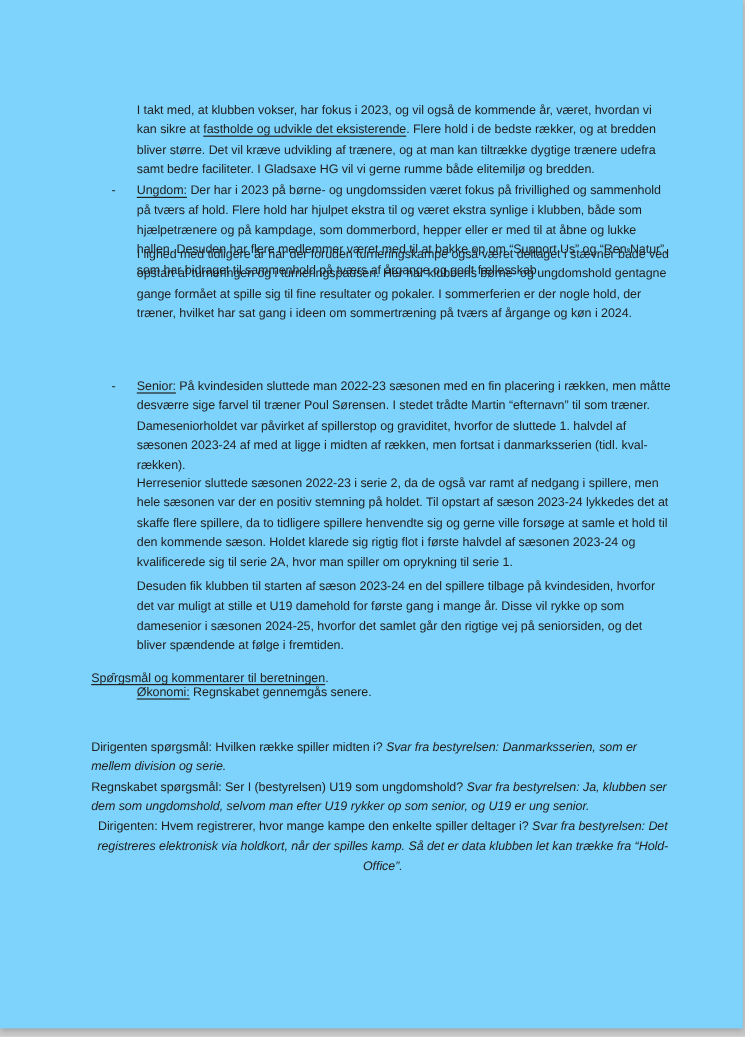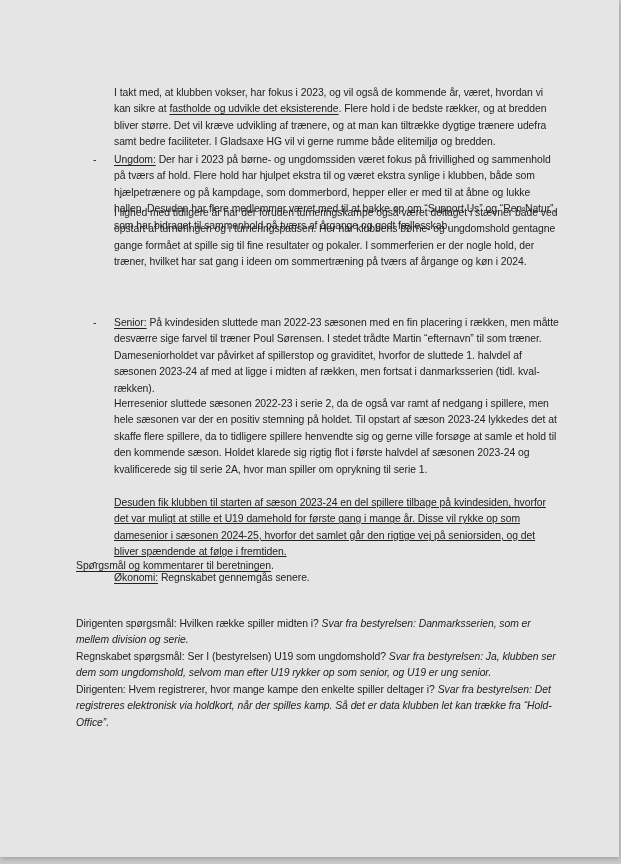--- a/index.html
+++ b/index.html
@@ -13,21 +13,21 @@
       position: relative;
       overflow: hidden;
       background: #c9c9c9;
     }
     .page {
       position: absolute;
       left: 0;
       top: 0;
       width: 619px;
       height: 857px;
-      background: #e5e5e5;
+      background: #7dd3fc;
       box-shadow: 1px 2px 4px rgba(0,0,0,0.18);
     }
     .content {
       position: absolute;
       left: 0;
       top: 0;
       width: 619px;
       font-family: "Liberation Sans", sans-serif;
       font-size: 10.4px;
       line-height: 16.4px;
@@ -71,27 +71,27 @@
 
     <p class="block indent" style="top:85px;"><span>I takt med, at klubben vokser, har fokus i 2023, og vil også de kommende år, været, hvordan vi kan sikre at </span><span class="u">fastholde og udvikle det eksisterende</span><span>. Flere hold i de bedste rækker, og at bredden bliver større. Det vil kræve udvikling af trænere, og at man kan tiltrække dygtige trænere udefra samt bedre faciliteter. I Gladsaxe HG vil vi gerne rumme både elitemiljø og bredden.</span></p>
 
     <span class="bullet" style="top:152px;">-</span>
     <p class="block indent" style="top:152px;"><span class="u">Ungdom:</span><span> Der har i 2023 på børne- og ungdomssiden været fokus på frivillighed og sammenhold på tværs af hold. Flere hold har hjulpet ekstra til og været ekstra synlige i klubben, både som hjælpetrænere og på kampdage, som dommerbord, hepper eller er med til at åbne og lukke hallen. Desuden har flere medlemmer været med til at bakke op om “Support Us” og “Ren Natur”, som har bidraget til sammenhold på tværs af årgange og godt fællesskab.</span></p>
     <p class="block indent" style="top:205px;">I lighed med tidligere år har der foruden turneringskampe også været deltaget i stævner både ved opstart af turneringen og i turneringspausen. Her har klubbens børne- og ungdomshold gentagne gange formået at spille sig til fine resultater og pokaler. I sommerferien er der nogle hold, der træner, hvilket har sat gang i ideen om sommertræning på tværs af årgange og køn i 2024.</p>
 
     <span class="bullet" style="top:315px;">-</span>
     <p class="block indent" style="top:315px;"><span class="u">Senior:</span><span> På kvindesiden sluttede man 2022-23 sæsonen med en fin placering i rækken, men måtte desværre sige farvel til træner Poul Sørensen. I stedet trådte Martin “efternavn” til som træner.  Dameseniorholdet var påvirket af spillerstop og graviditet, hvorfor de sluttede 1. halvdel af sæsonen 2023-24 af med at ligge i midten af rækken, men fortsat i danmarksserien (tidl. kval-rækken).</span></p>
     <p class="block indent" style="top:396px;">Herresenior sluttede sæsonen 2022-23 i serie 2, da de også var ramt af nedgang i spillere, men hele sæsonen var der en positiv stemning på holdet. Til opstart af sæson 2023-24 lykkedes det at skaffe flere spillere, da to tidligere spillere henvendte sig og gerne ville forsøge at samle et hold til den kommende sæson. Holdet klarede sig rigtig flot i første halvdel af sæsonen 2023-24 og kvalificerede sig til serie 2A, hvor man spiller om oprykning til serie 1.</p>
-    <p class="block indent" style="top:495px;text-decoration:underline;">Desuden fik klubben til starten af sæson 2023-24 en del spillere tilbage på kvindesiden, hvorfor det var muligt at stille et U19 damehold for første gang i mange år. Disse vil rykke op som damesenior i sæsonen 2024-25, hvorfor det samlet går den rigtige vej på seniorsiden, og det bliver spændende at følge i fremtiden.</p>
+    <p class="block indent" style="top:482px;">Desuden fik klubben til starten af sæson 2023-24 en del spillere tilbage på kvindesiden, hvorfor det var muligt at stille et U19 damehold for første gang i mange år. Disse vil rykke op som damesenior i sæsonen 2024-25, hvorfor det samlet går den rigtige vej på seniorsiden, og det bliver spændende at følge i fremtiden.</p>
 
     <span class="bullet" style="top:554px;">-</span>
     <p class="block indent" style="top:570px;"><span class="u">Økonomi:</span><span> Regnskabet gennemgås senere.</span></p>
 
     <p class="block full" style="top:558px;"><span class="u">Spørgsmål og kommentarer til beretningen</span><span>.</span></p>
 
     <p class="block full" style="top:616px;"><span>Dirigenten spørgsmål: Hvilken række spiller midten i? </span><span class="it">Svar fra bestyrelsen: Danmarksserien, som er mellem division og serie.</span></p>
 
     <p class="block full" style="top:649px;"><span>Regnskabet spørgsmål: Ser I (bestyrelsen) U19 som ungdomshold? </span><span class="it">Svar fra bestyrelsen: Ja, klubben ser dem som ungdomshold, selvom man efter U19 rykker op som senior, og U19 er ung senior.</span></p>
 
-    <p class="block full" style="top:682px;"><span>Dirigenten: Hvem registrerer, hvor mange kampe den enkelte spiller deltager i? </span><span class="it">Svar fra bestyrelsen: Det registreres elektronisk via holdkort, når der spilles kamp. Så det er data klubben let kan trække fra “Hold-Office”.</span></p>
+    <p class="block full" style="top:682px;text-align:center;"><span>Dirigenten: Hvem registrerer, hvor mange kampe den enkelte spiller deltager i? </span><span class="it">Svar fra bestyrelsen: Det registreres elektronisk via holdkort, når der spilles kamp. Så det er data klubben let kan trække fra “Hold-Office”.</span></p>
 
   </div>
 </div>
 
 </body></html>

